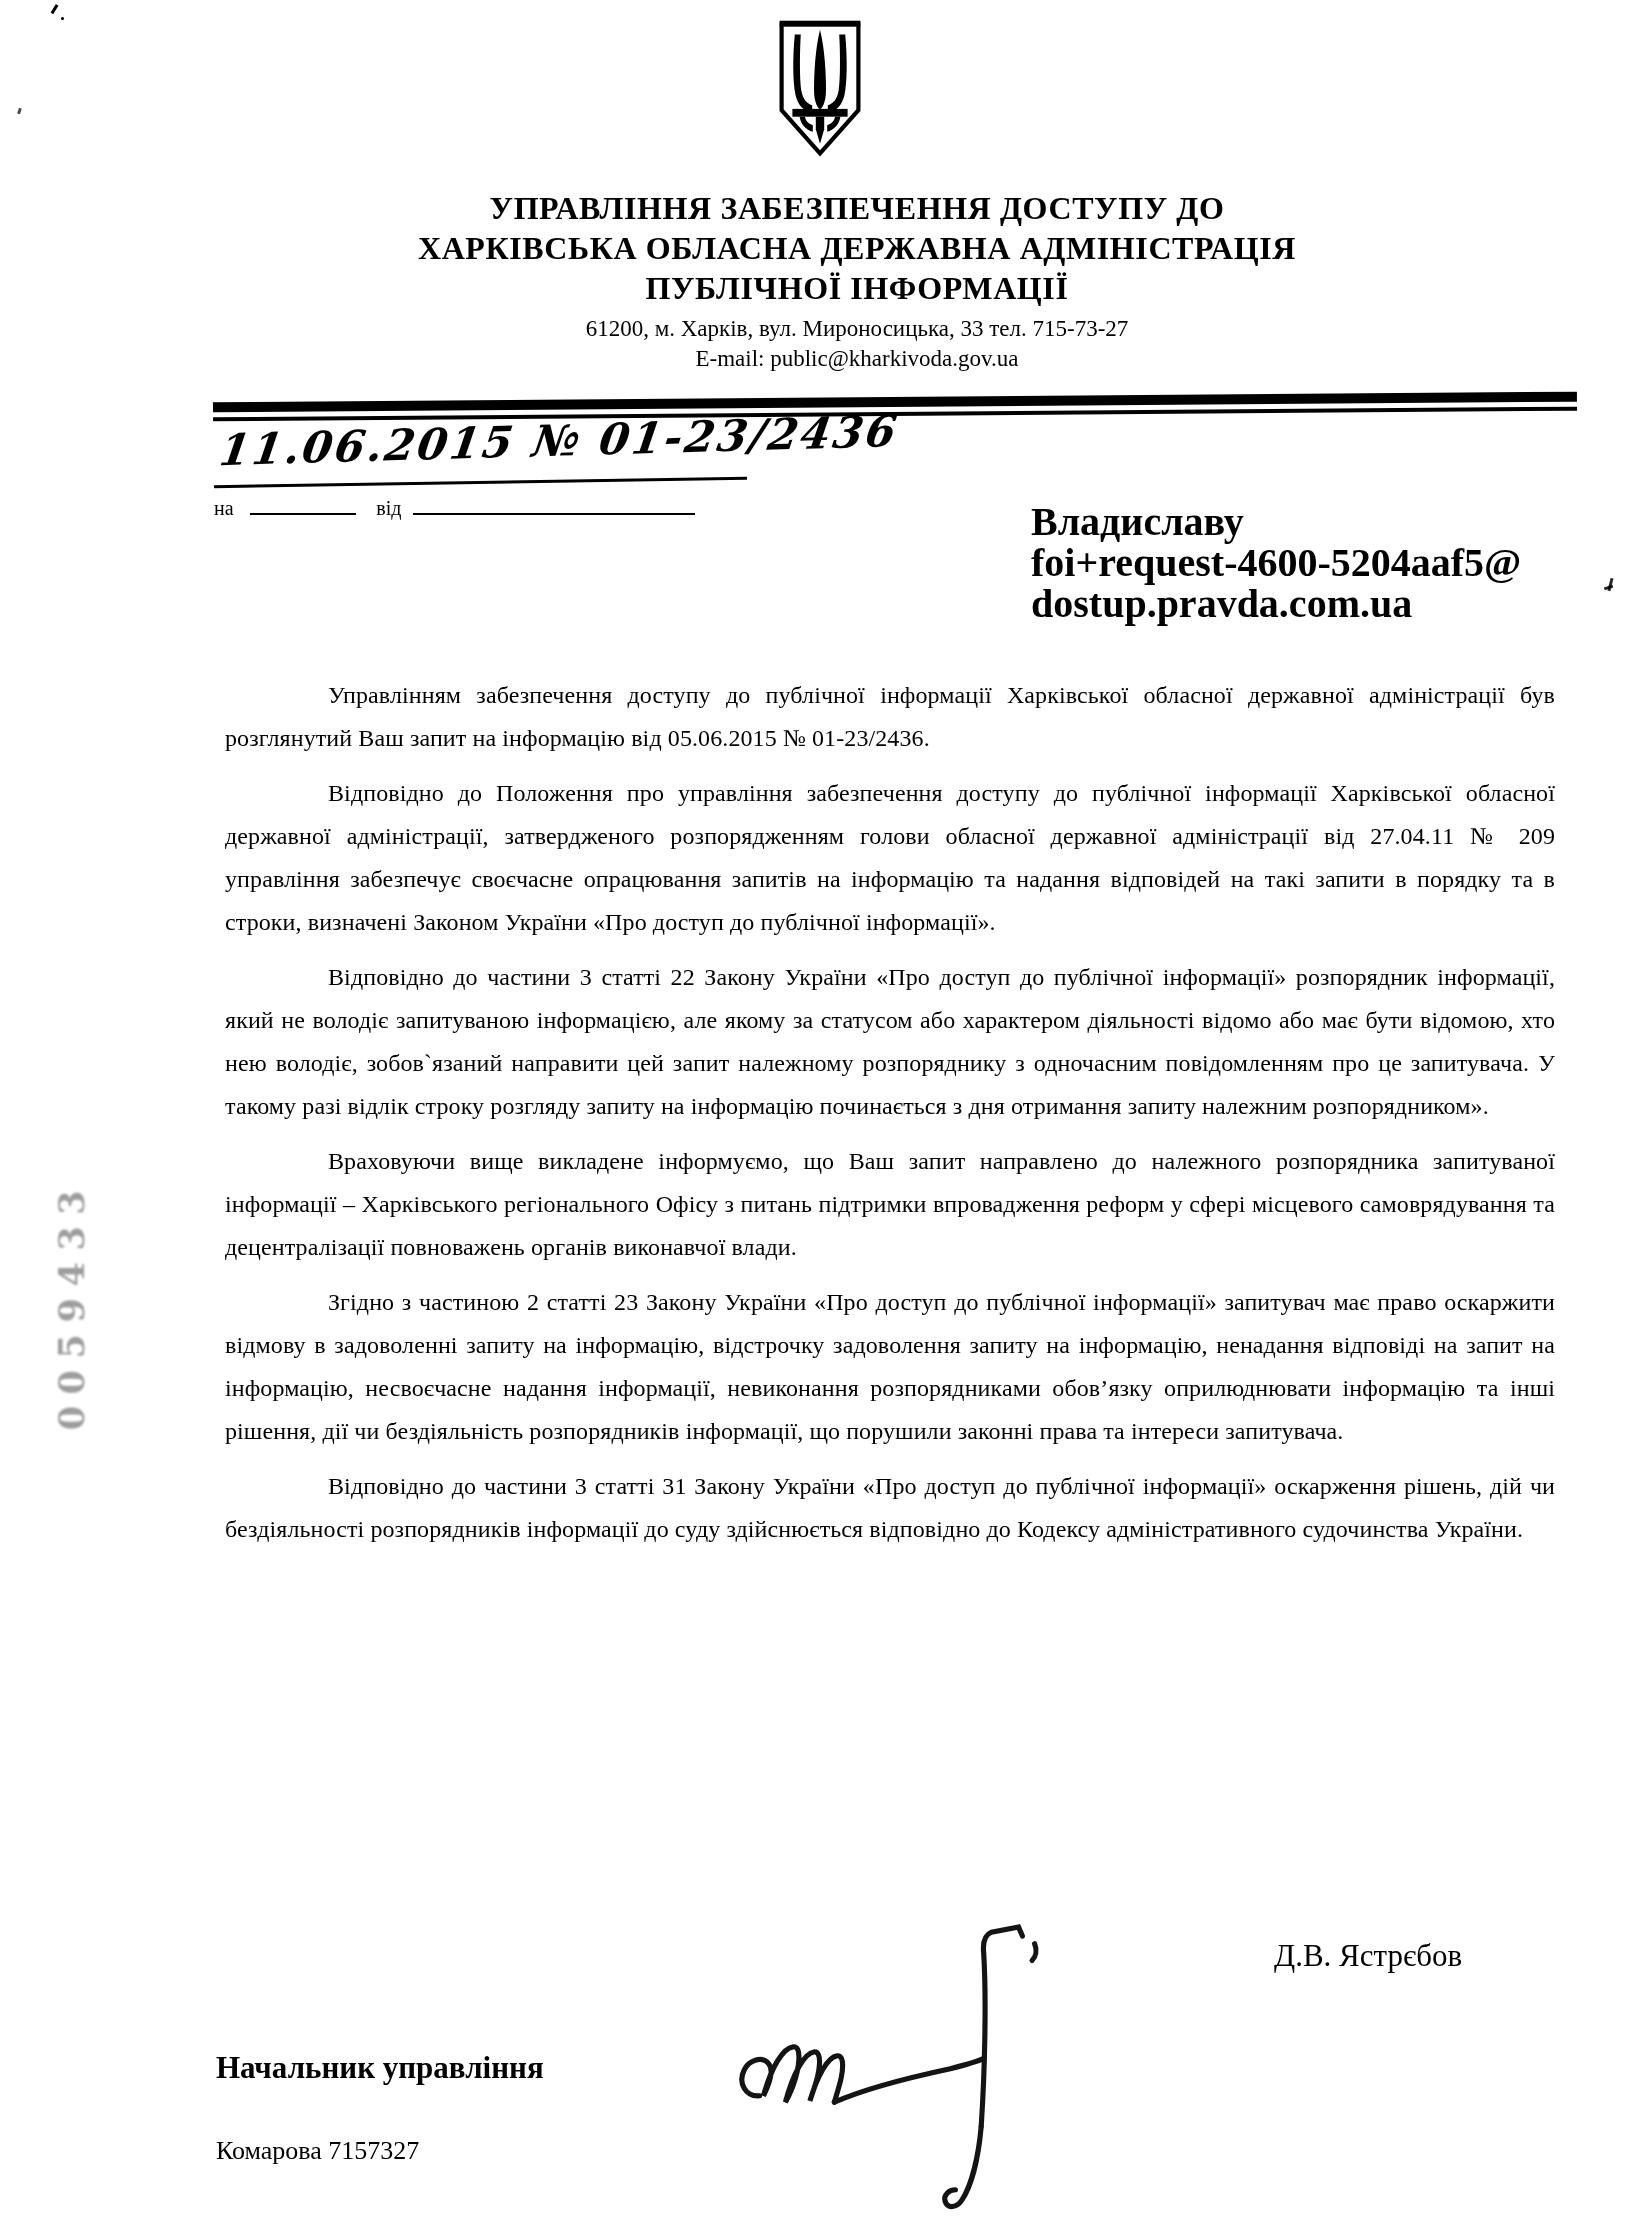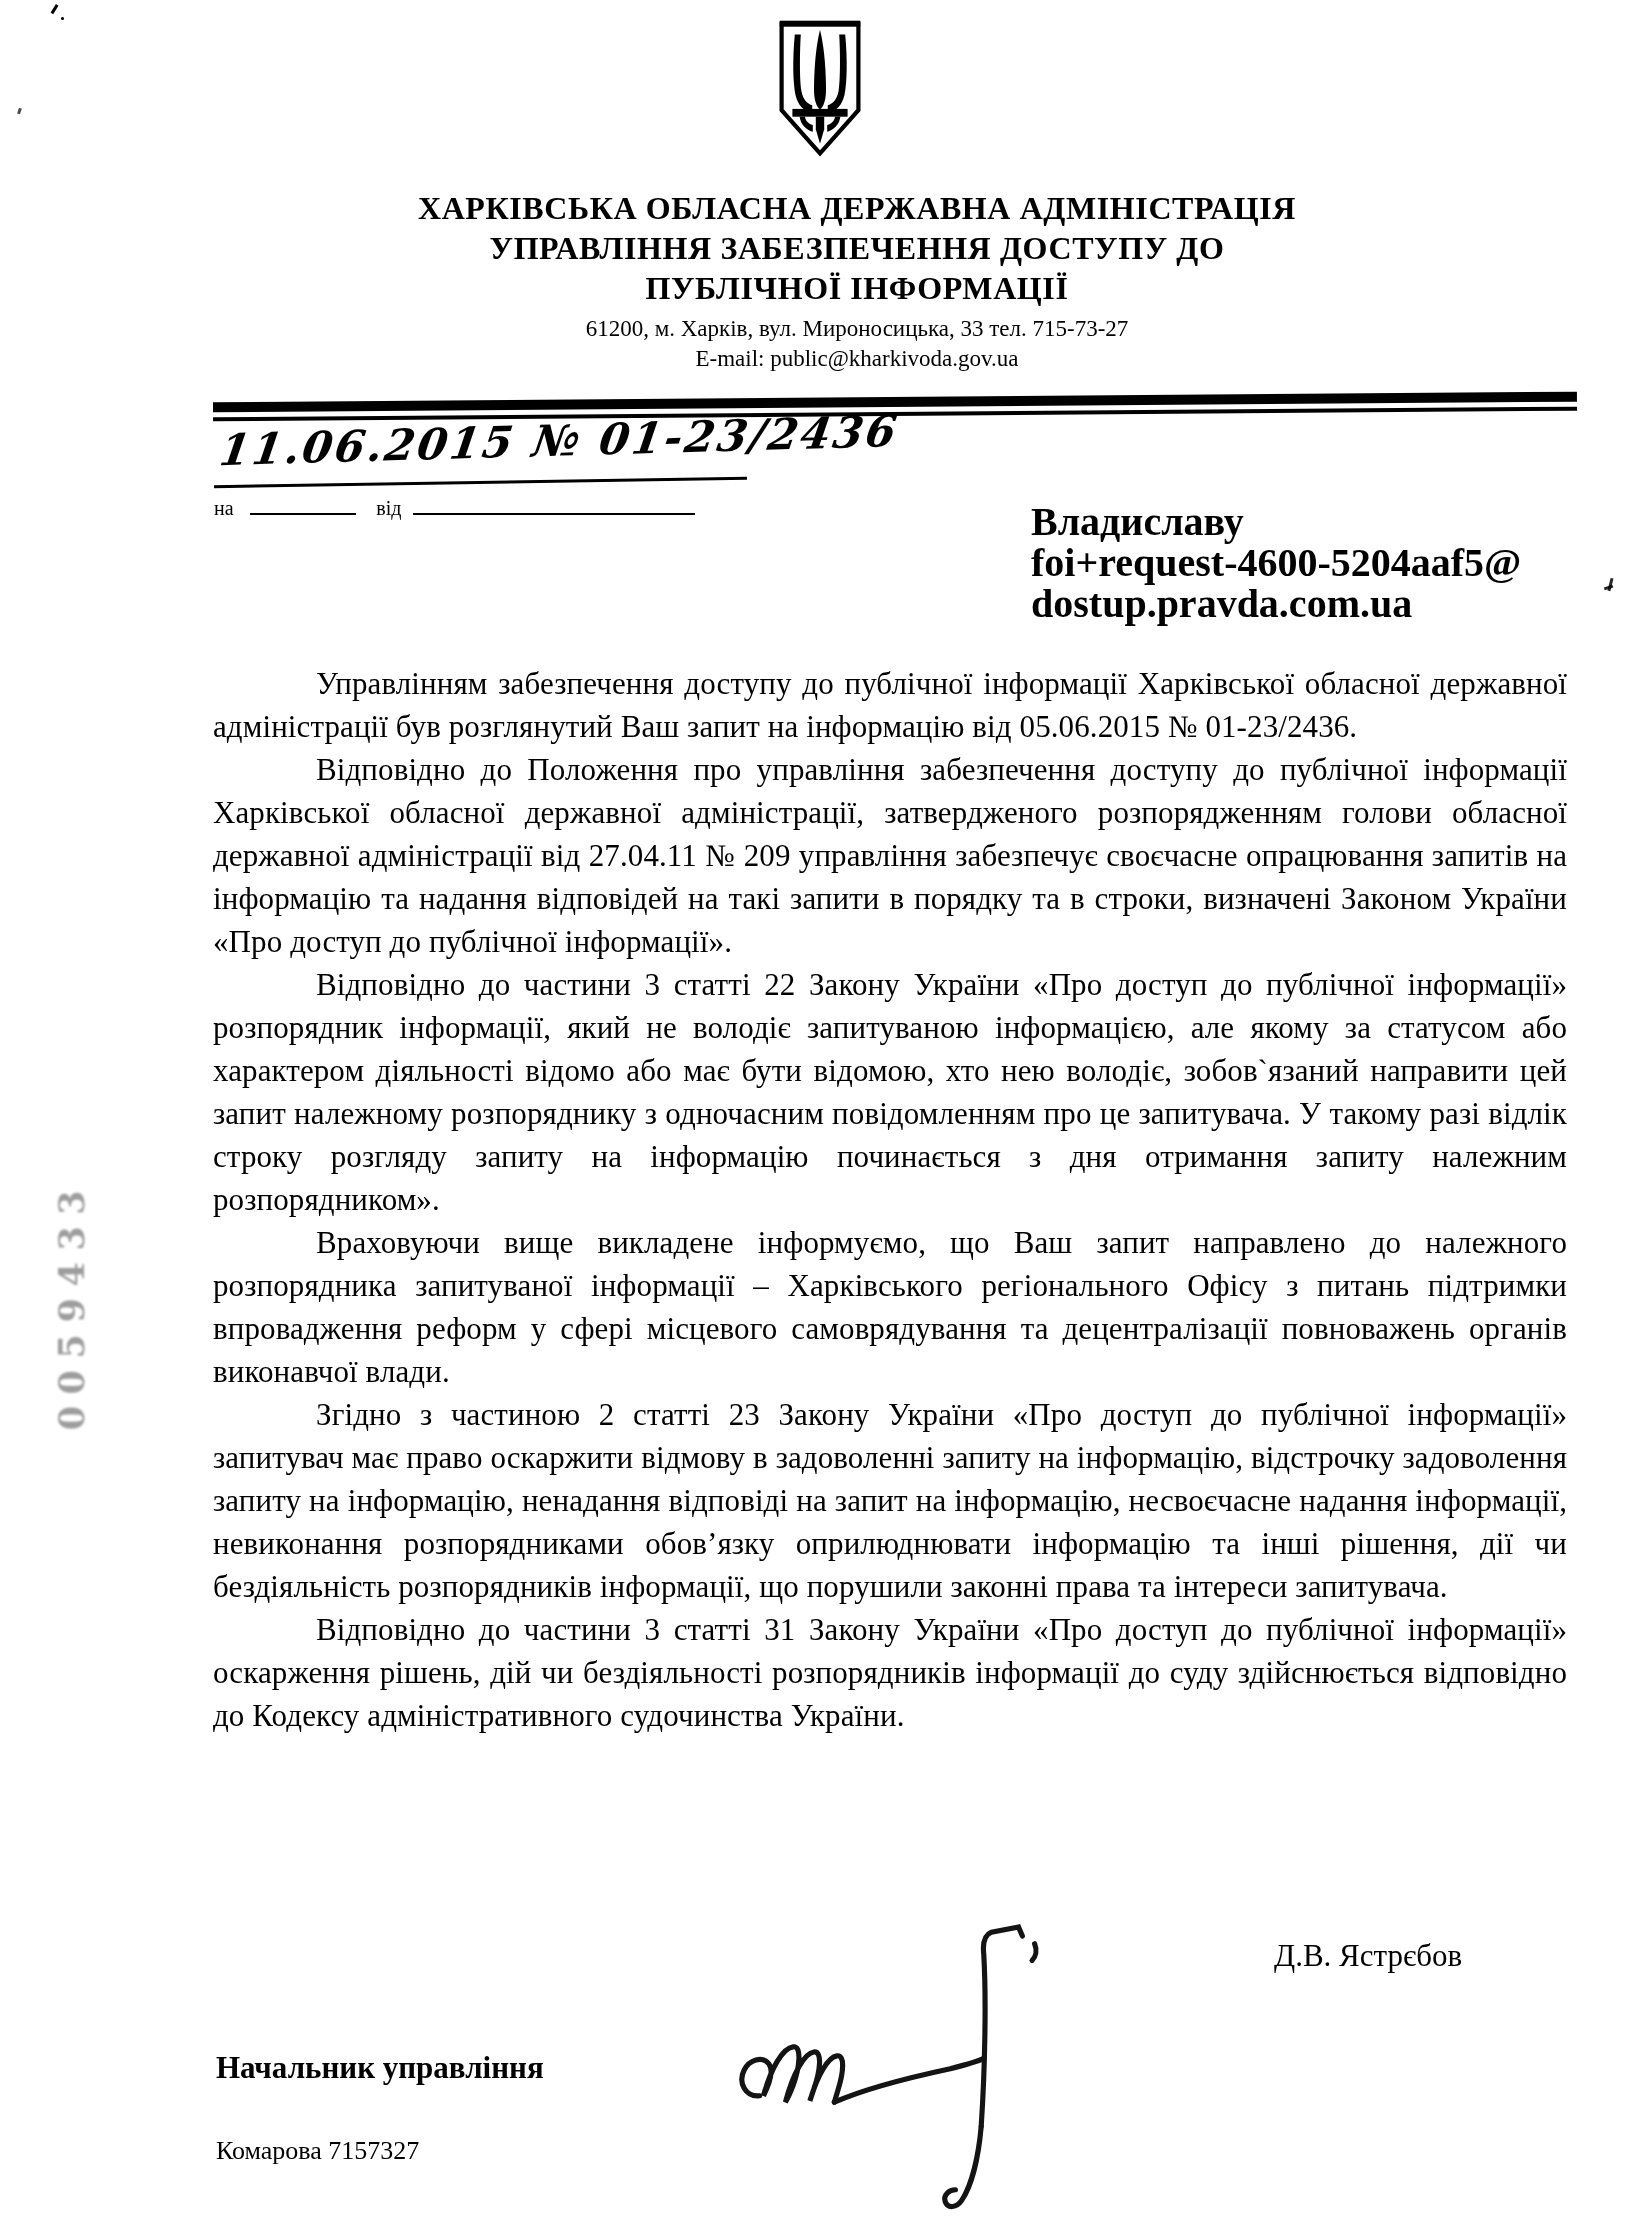--- a/index.html
+++ b/index.html
@@ -36,21 +36,21 @@
   .hw-underline{position:absolute;left:214px;top:481px;width:533px;height:3.2px;background:#000;transform:rotate(-0.9deg);}
   .ref-row{position:absolute;left:214px;top:490px;font-size:20px;white-space:nowrap;}
   .uline{display:inline-block;height:23px;border-bottom:2.6px solid #000;vertical-align:baseline;}
   .u1{width:106px;margin-left:16px;margin-right:20.6px;}
   .u2{width:282px;margin-left:11.6px;}
   
   .recipient{position:absolute;left:1031px;top:501px;font-weight:bold;font-size:40px;line-height:41px;}
   
   .body-text{position:absolute;left:213px;top:662px;width:1354px;}
   .body-text p{
-    margin:0;font-size:31px;line-height:43px;
+    margin:12px;font-size:24px;line-height:43px;
     text-align:justify;text-indent:103px;
     letter-spacing:0.1px;
   }
   
   .sig-position{position:absolute;left:216px;top:2050px;font-weight:bold;font-size:31px;}
   .sig-name{position:absolute;left:1274px;top:1938px;font-weight:normal;font-size:31px;}
   .executor{position:absolute;left:216px;top:2136px;font-size:26px;}
   .sig-svg{position:absolute;left:721px;top:1914px;width:322px;height:303px;}
   
   .stamp{
@@ -86,22 +86,22 @@
     <path d="M28,26 c-4,42 -3,80 1,100 c4,18 13,27 28,31 l0,-13 c-10,-4 -15,-10 -18,-24 c-3,-18 -3,-62 -1,-94 z" fill="#000"></path>
     <path d="M112,26 c4,42 3,80 -1,100 c-4,18 -13,27 -28,31 l0,-13 c10,-4 15,-10 18,-24 c3,-18 3,-62 1,-94 z" fill="#000"></path>
     <path d="M70,18 c-8,32 -10,74 -10,100 c0,17 4,28 10,33 c6,-5 10,-16 10,-33 c0,-26 -2,-68 -10,-100 z" fill="#000"></path>
     <rect x="24" y="150" width="92" height="13" fill="#000"></rect>
     <path d="M63,163 L63,184 L70,208 L77,184 L77,163 Z" fill="#000"></path>
     <path d="M36,163 c2,13 11,22 22,25 l0,-11 c-8,-3 -12,-7 -13,-14 z" fill="#000"></path>
     <path d="M104,163 c-2,13 -11,22 -22,25 l0,-11 c8,-3 12,-7 13,-14 z" fill="#000"></path>
   </svg>
 
   <div class="org">
+    <div class="org-line">УПРАВЛІННЯ ЗАБЕЗПЕЧЕННЯ ДОСТУПУ ДО</div>
     <div class="org-line">ХАРКІВСЬКА ОБЛАСНА ДЕРЖАВНА АДМІНІСТРАЦІЯ</div>
-    <div class="org-line">УПРАВЛІННЯ ЗАБЕЗПЕЧЕННЯ ДОСТУПУ ДО</div>
     <div class="org-line">ПУБЛІЧНОЇ ІНФОРМАЦІЇ</div>
     <div class="org-address">61200, м. Харків, вул. Мироносицька, 33 тел. 715-73-27</div>
     <div class="org-email">E-mail: public@kharkivoda.gov.ua</div>
   </div>
 
   <div class="rule">
     <div class="rule-thick"></div>
     <div class="rule-thin"></div>
   </div>
 

